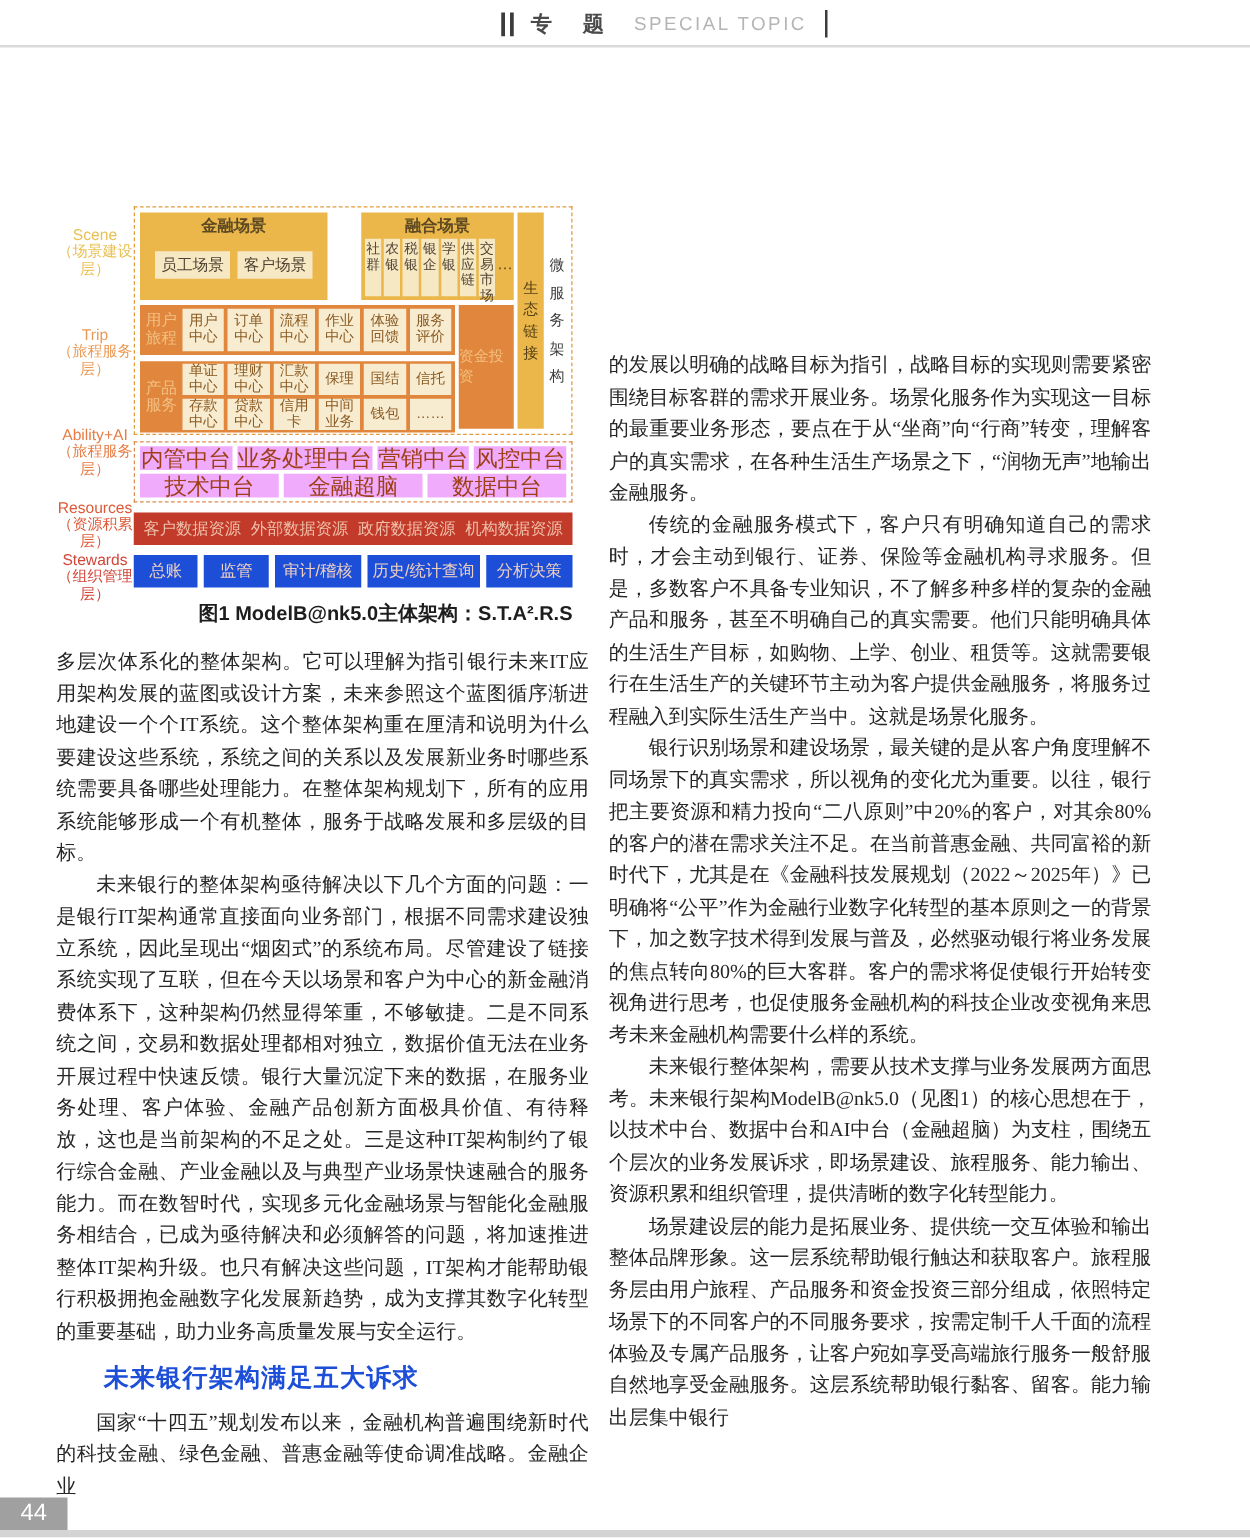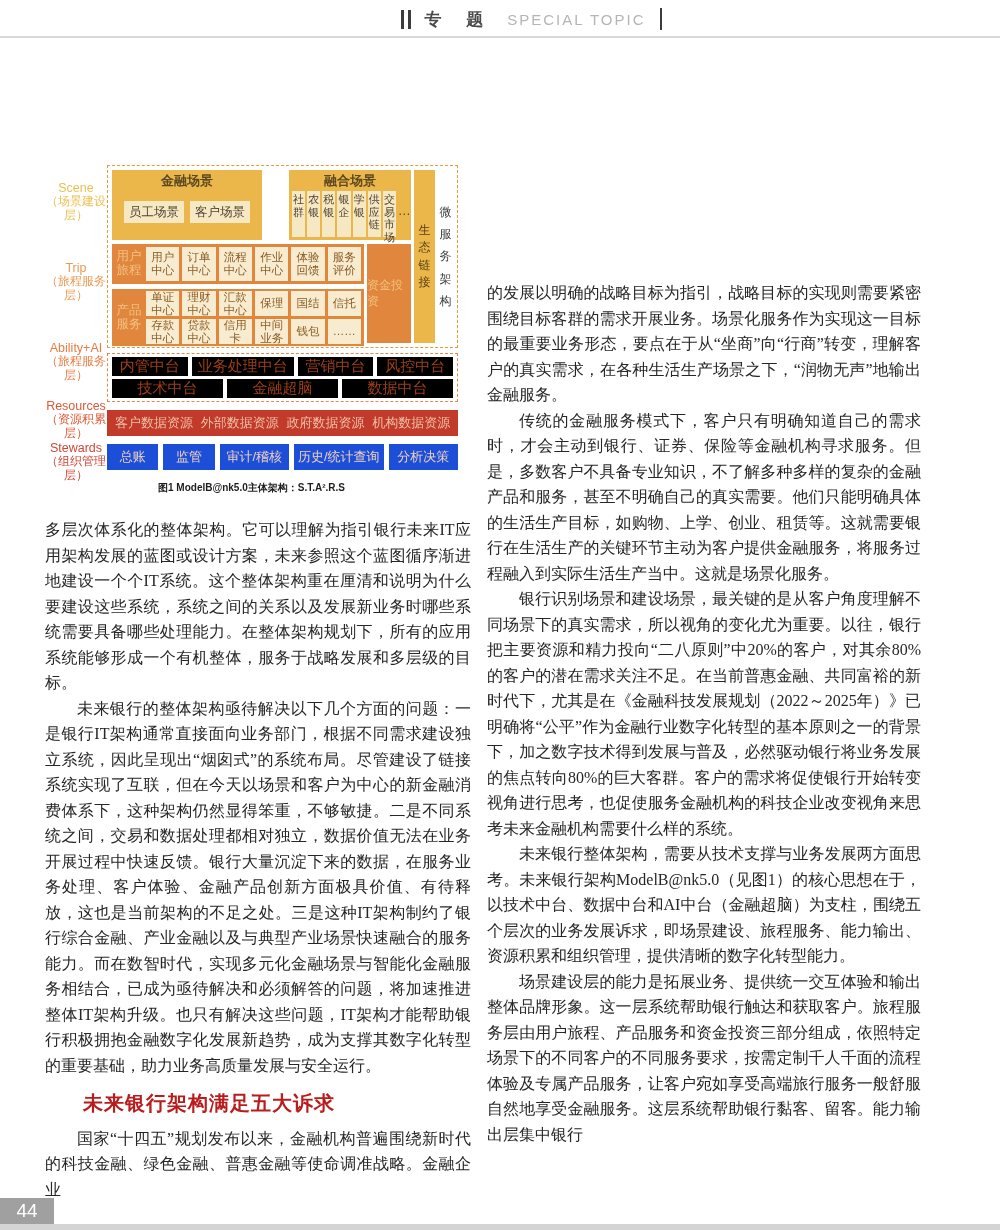--- a/index.html
+++ b/index.html
@@ -59,45 +59,45 @@
   .invest-box{width:44px;background:#e1873d;color:#f3be7f;font-size:12px;line-height:1.3;
               word-break:break-all;display:flex;align-items:center;justify-content:center;}
   .eco-box{width:21px;background:#ebb74a;color:#564116;font-size:12px;line-height:1.45;
            word-break:break-all;text-align:center;display:flex;align-items:center;justify-content:center;}
   .micro-text{width:15px;color:#3c3c3c;font-size:12px;line-height:1.85;word-break:break-all;
               text-align:center;display:flex;align-items:center;justify-content:center;}
 
   .ability-wrap{box-sizing:border-box;border:1px dashed #e08a50;margin-top:5px;padding:3px 4px;
                 display:flex;flex-direction:column;gap:3px;}
   .ability-row{display:flex;gap:4px;height:19px;}
-  .abox{flex:1;background:#000000;color:#9e3f17;font-size:15px;display:flex;align-items:center;
+  .abox{flex:1;background:#f0abfc;color:#9e3f17;font-size:18px;display:flex;align-items:center;
         justify-content:center;white-space:nowrap;}
   .abox.wide{flex:1.35;}
 
   .resources-bar{margin-top:8px;height:26px;background:#c23a2a;display:flex;align-items:center;
                  justify-content:space-around;padding:0 4px;}
   .resources-bar span{color:#efbfa9;font-size:13px;white-space:nowrap;}
 
   .stewards-row{margin-top:8px;height:26px;display:flex;gap:5px;}
   .sbox{background:#1d4ed8;color:#efd0c0;font-size:13px;display:flex;align-items:center;
         justify-content:center;white-space:nowrap;flex:1;}
   .sbox.w14{flex:1.35;}
   .sbox.w18{flex:1.75;}
 
-  .fig-caption{position:absolute;left:45px;top:481px;width:413px;text-align:center;
+  .fig-caption{position:absolute;left:45px;top:481px;width:413px;text-align:right;
                font-family:"Liberation Sans","DejaVu Sans",sans-serif;
-               font-size:10px;font-weight:bold;color:#1d1d1d;}
+               font-size:16px;font-weight:bold;color:#1d1d1d;}
 
   
   .col{position:absolute;font-size:16px;line-height:25.5px;text-align:justify;color:#262626;}
   .col p{margin:0;text-indent:2em;}
   .col p.noindent{text-indent:0;}
   .left-col{left:45px;top:517px;width:426px;}
   .right-col{left:487px;top:280px;width:434px;}
-  .sec-heading{font-size:20px;font-weight:bold;color:#b91c1c;margin:13px 0 9px 38px;
+  .sec-heading{font-size:20px;font-weight:bold;color:#1d4ed8;margin:13px 0 9px 38px;
                letter-spacing:1px;}
 
   
   .footer-strip{position:absolute;left:0;bottom:0;width:100%;height:6px;background:#d4d4d4;}
   .page-num-box{position:absolute;left:0;top:1198px;width:54px;height:26px;background:#a0a0a0;
                 color:#ffffff;font-family:"Liberation Sans","DejaVu Sans",sans-serif;
                 font-size:19px;display:flex;align-items:center;justify-content:center;text-align:center;}
 </style>
 </head>
 <body>

